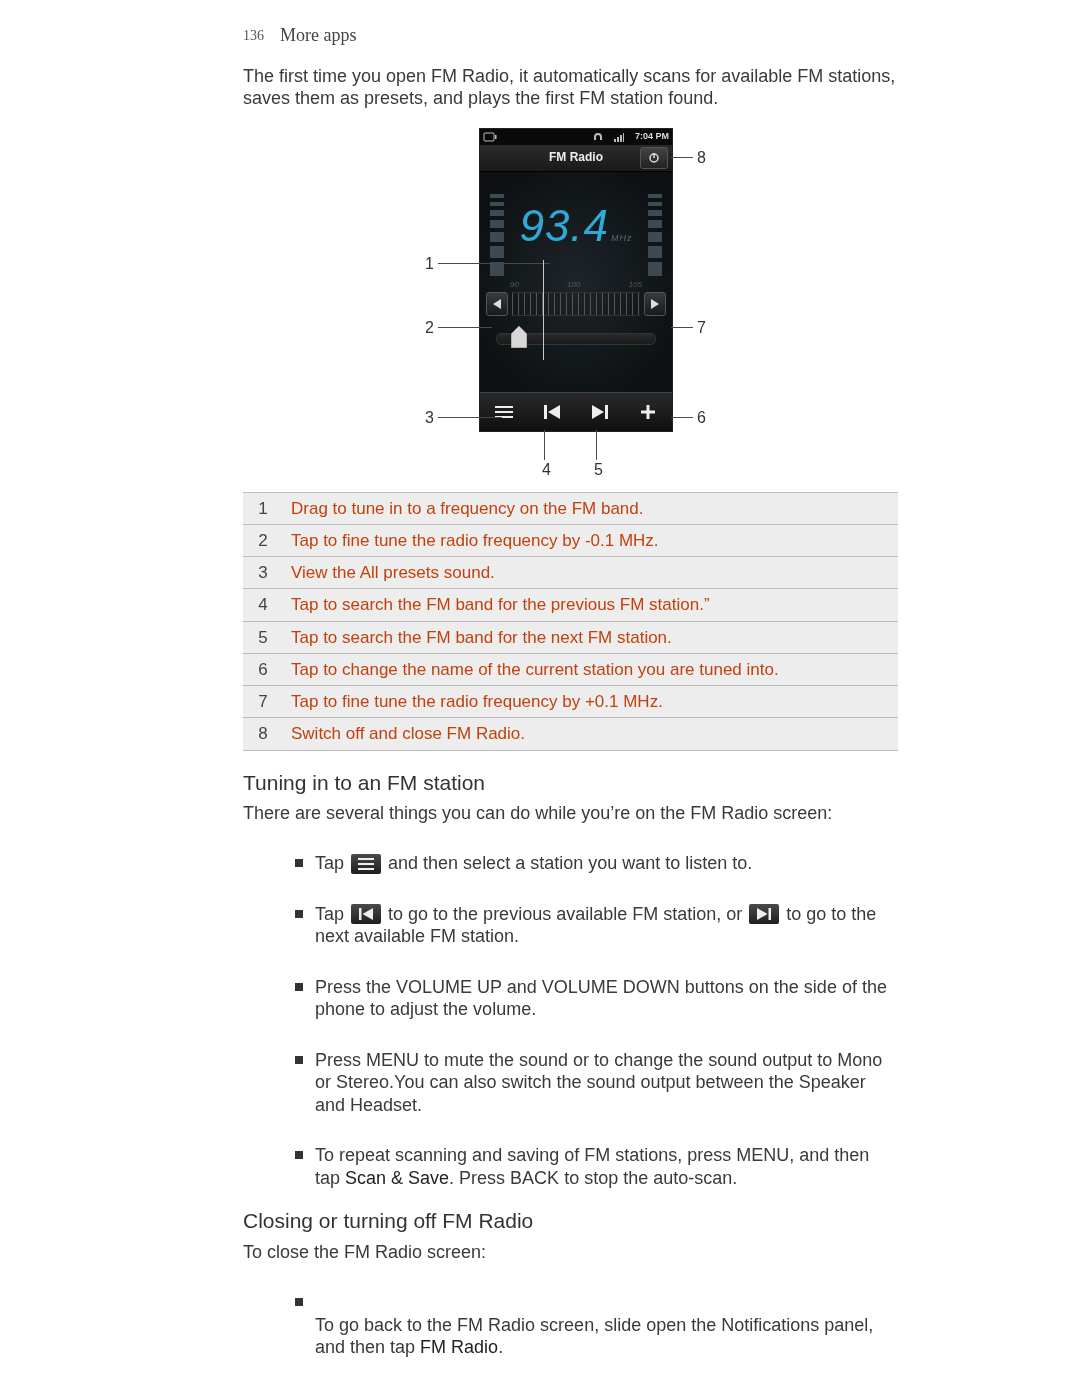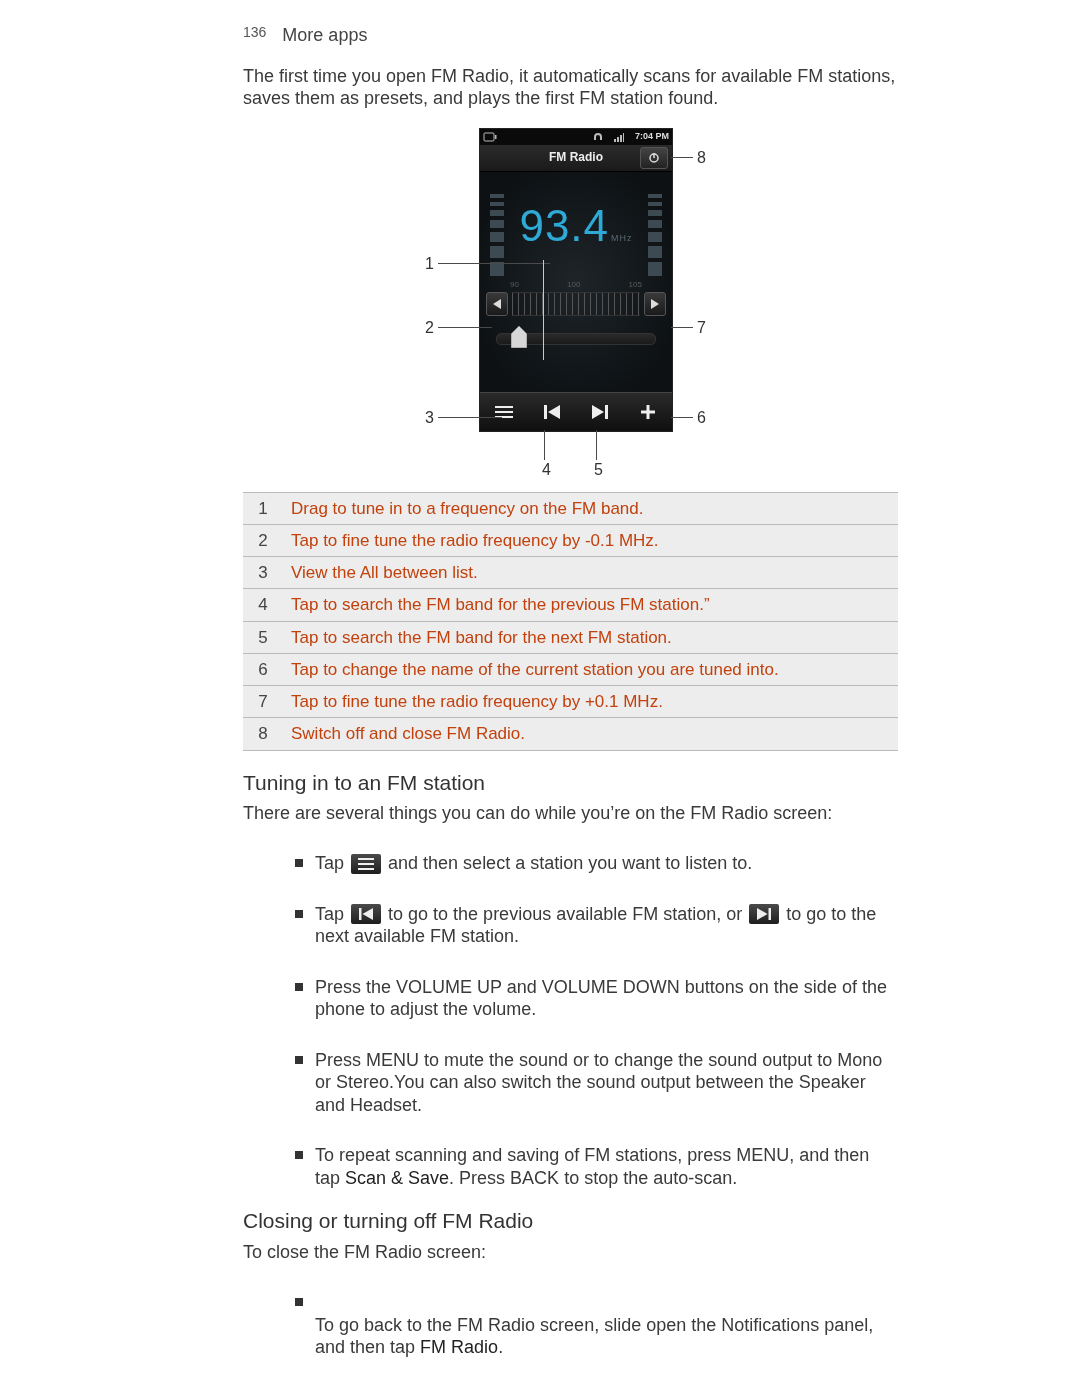--- a/index.html
+++ b/index.html
@@ -17,24 +17,25 @@
     position: relative;
     padding: 24px 0 0 0;
     box-sizing: border-box;
   }
   .content {
     margin-left: 243px;
     margin-right: 182px;
   }
   .header-line {
     display: flex;
-    align-items: flex-start;
+    align-items: center;
     gap: 16px;
     color: #555;
     margin-bottom: 16px;
+    font-family: Liberation Serif, serif;
   }
   .pg-num { font-size: 14px; color: #555; }
   .section-name { font-size: 18px; color: #444; }
   .intro { color: #3a3a3a; }
 
   
   .figure {
     position: relative;
     height: 360px;
     margin-top: 4px;
@@ -79,20 +80,21 @@
   .power-btn {
     width:26px; height:20px;
     background: linear-gradient(#444,#222);
     border:1px solid #555; border-radius:3px;
     display:flex; align-items:center; justify-content:center;
   }
   .dial-area {
     flex:1;
     background: radial-gradient(ellipse at center, #1e2428 0%, #0d1114 80%);
     position: relative;
+    font-style: italic;
   }
   .freq-display {
     position:absolute; left:0; right:0; top:26px;
     text-align:center;
     color:#2fa9d6; font-size:44px; font-weight:300;
     letter-spacing:1px;
   }
   .freq-unit { font-size:9px; color:#5a6a72; vertical-align: baseline; margin-left:2px;}
   .vbars { position:absolute; top:22px; bottom:60px; width:14px; }
   .vbars.left { left:10px; }
@@ -381,21 +383,21 @@
         <tr>
             <td class="idx">1</td>
             <td>Drag to tune in to a frequency on the FM band.</td>
           </tr>
         <tr>
             <td class="idx">2</td>
             <td>Tap to fine tune the radio frequency by -0.1 MHz.</td>
           </tr>
         <tr>
             <td class="idx">3</td>
-            <td>View the All between list.</td>
+            <td>View the All presets sound.</td>
           </tr>
         <tr>
             <td class="idx">4</td>
             <td>Tap to search the FM band for the previous FM station.”</td>
           </tr>
         <tr>
             <td class="idx">5</td>
             <td>Tap to search the FM band for the next FM station.</td>
           </tr>
         <tr>

